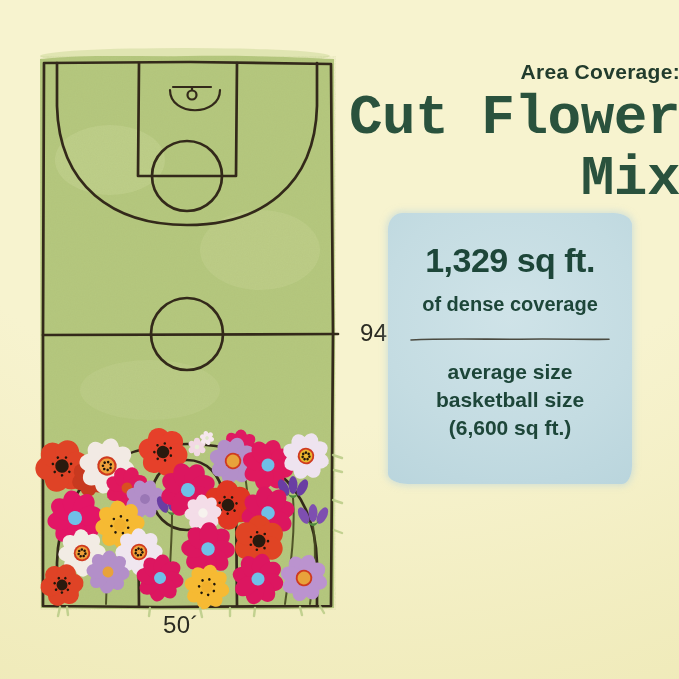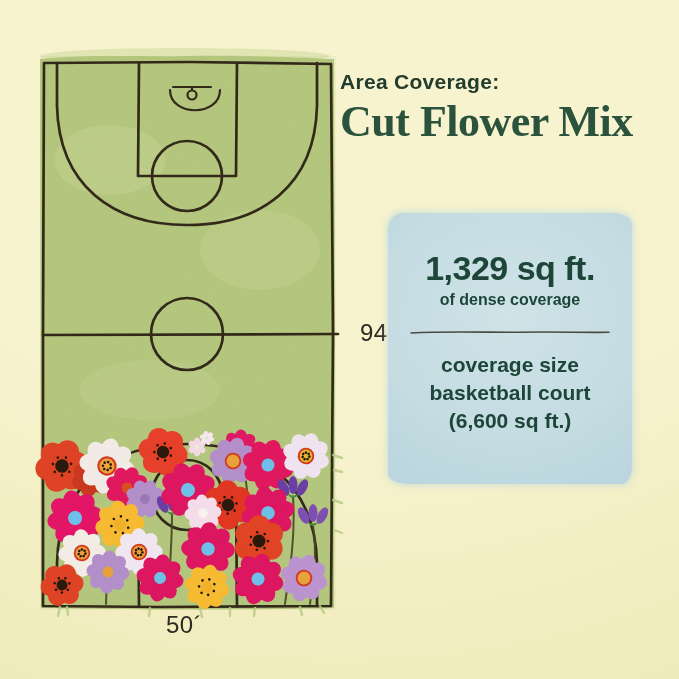--- a/index.html
+++ b/index.html
@@ -21,33 +21,33 @@
   .court-svg{position:absolute;left:0;top:0;}
   .green-fill{fill:var(--green);}
   .bleed{fill:var(--green-light);}
   .blotch{fill:var(--green-light);}
   .ln{stroke:var(--line);stroke-width:2.7;fill:none;stroke-linecap:round;stroke-linejoin:round;}
   .ln-thin{stroke:var(--line);stroke-width:2.2;fill:none;stroke-linecap:round;}
   .stem{stroke:var(--stem);stroke-width:2;fill:none;stroke-linecap:round;opacity:.9;}
   .tuft{stroke:var(--grass);stroke-width:2.4;fill:none;stroke-linecap:round;opacity:.85;}
   .label{position:absolute;color:var(--label-ink);font-size:24px;letter-spacing:.5px;}
   .label-94{left:360px;top:319px;}
-  .label-50{left:166px;top:611px;width:70px;text-align:left;}
-  .header{position:absolute;left:340px;top:70px;width:340px;text-align:left;color:var(--ink-title);}
+  .label-50{left:146px;top:611px;width:70px;text-align:center;}
+  .header{position:absolute;left:340px;top:60px;width:340px;text-align:right;color:var(--ink-title);}
   .eyebrow{font-size:21px;font-weight:bold;color:var(--ink-eyebrow);letter-spacing:.3px;}
-  .title{font-family:Liberation Serif, serif;font-weight:bold;font-size:44px;line-height:1.09;margin-top:4px;letter-spacing:-.5px;}
+  .title{font-family:Liberation Mono, monospace;font-weight:bold;font-size:56px;line-height:1.09;margin-top:4px;letter-spacing:-.5px;}
   .coverage-box{
     position:absolute;left:388px;top:213px;width:244px;height:271px;box-sizing:border-box;
-    padding-top:36px;text-align:center;color:var(--box-ink);
+    padding-top:28px;text-align:center;color:var(--box-ink);
     background:radial-gradient(95% 80% at 50% 38%, var(--box-bg-light) 0%, var(--box-bg) 55%, var(--box-bg-deep) 100%);
     border-radius:14px 18px 10px 20px / 16px 12px 18px 10px;
     box-shadow:0 0 6px 2px rgba(184,212,220,.55);
   }
   .headline{font-size:34px;font-weight:bold;letter-spacing:-.5px;}
-  .subhead{font-size:16px;font-weight:bold;margin-top:3px;}
+  .subhead{font-size:20px;font-weight:bold;margin-top:13px;}
   .divider{display:block;margin:19px auto 15px;}
   .divider path{stroke:var(--divider-ink);stroke-width:1.6;fill:none;stroke-linecap:round;}
   .comparison{font-size:21px;font-weight:bold;line-height:1.33;}
 </style>
 </head>
 <body>
 
 <div class="canvas">
 
   <svg class="court-svg" width="679" height="679" viewBox="0 0 679 679">
@@ -515,19 +515,19 @@
     </div>
   </div>
 
   <div class="coverage-box">
     <div class="headline">1,329 sq ft.</div>
     <div class="subhead">of dense coverage</div>
     <svg class="divider" width="204" height="8" viewBox="0 0 204 8">
       <path d="M3,5 C40,3 85,4.6 112,4.2 C150,3.6 180,4.8 201,4.2"></path>
     </svg>
     <div class="comparison">
-      <div>coverage size</div>
-      <div>basketball court</div>
+      <div>average size</div>
+      <div>basketball size</div>
       <div>(6,600 sq ft.)</div>
     </div>
   </div>
 
 </div>
 
 </body></html>

